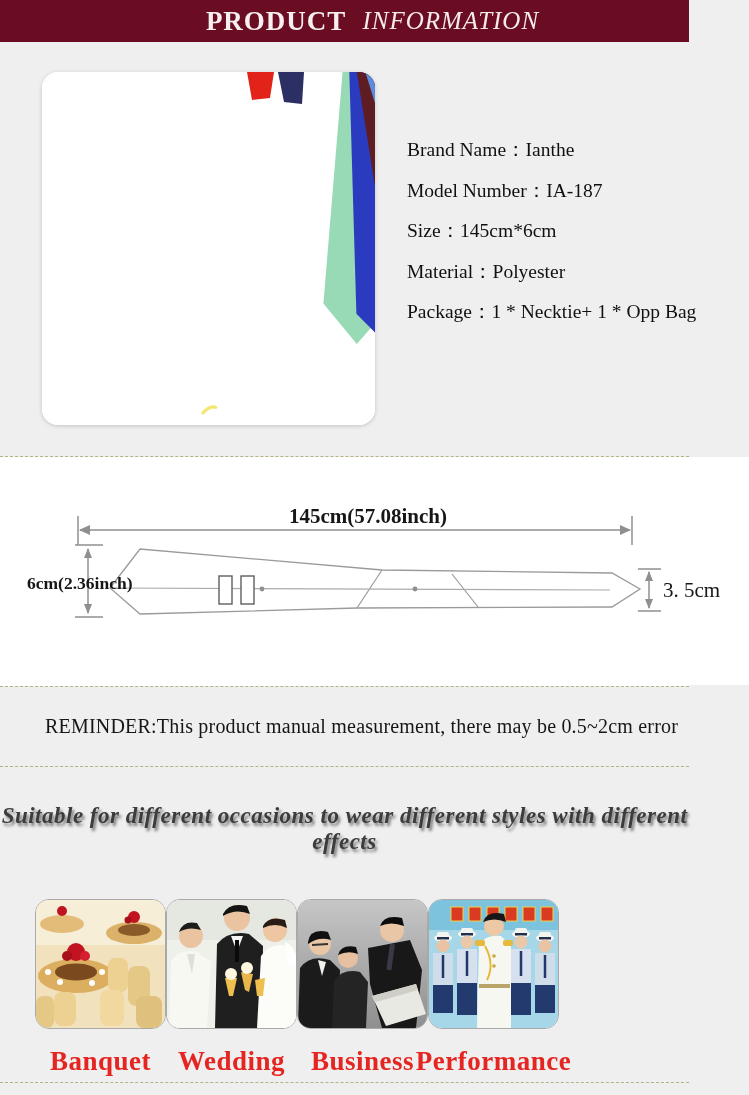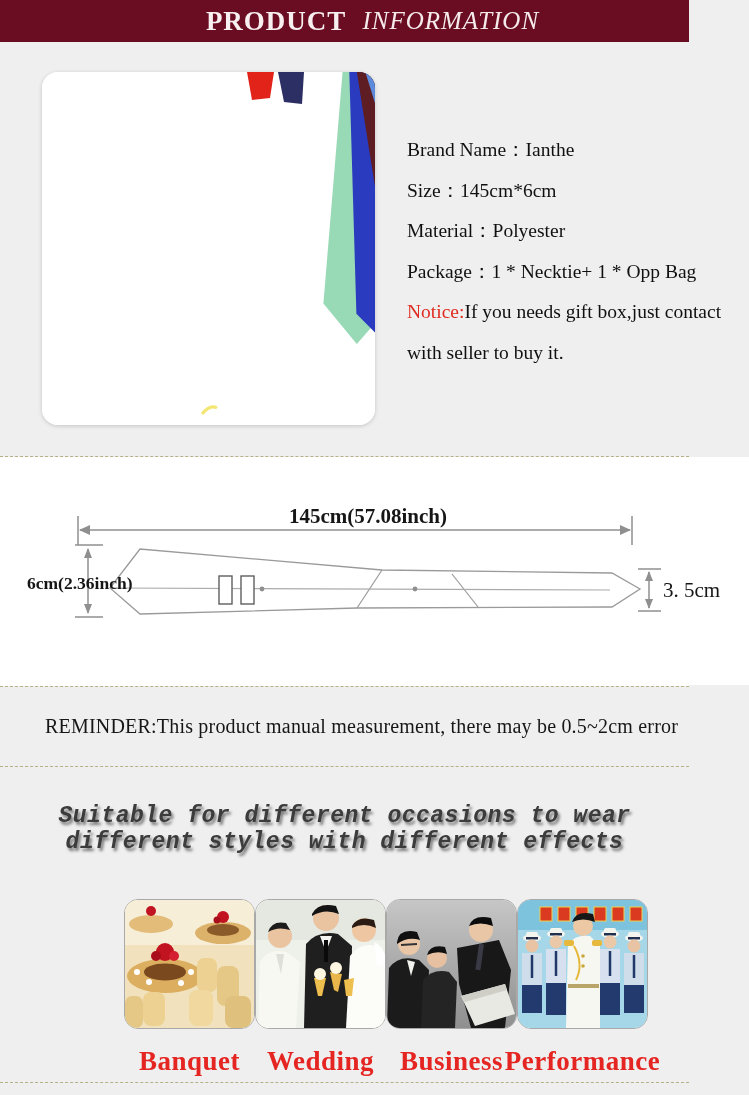--- a/index.html
+++ b/index.html
@@ -52,25 +52,24 @@
     font-size:20px;letter-spacing:0.2px;color:#161616;
   }
 
   
   .sec-occasions{height:315px;background:#efefef;}
   .occ-heading{
     padding-top:36px;text-align:center;
     font-size:23px;font-style:italic;font-weight:bold;
     color:#3c3c3c;letter-spacing:0.5px;
     text-shadow:2px 3px 3px rgba(0,0,0,0.5);
-    font-family:Liberation Mono, monospace;
   }
   .occ-row{
     margin-top:44px;
-    display:flex;justify-content:flex-end;
+    display:flex;justify-content:flex-start;
     padding:0 41px 0 35px;
   }
   .occ-item{display:flex;flex-direction:column;align-items:center;width:131px;}
   .photo{
     width:131px;height:130px;border-radius:14px;
     border:1px solid #a9a9a9;overflow:hidden;background:#fff;box-sizing:border-box;
   }
   .photo svg{display:block;}
   .occ-caption{
     margin-top:17px;font-size:27px;font-weight:bold;color:#e52521;letter-spacing:0.5px;
@@ -110,24 +109,24 @@
         <use href="#tieN" transform="translate(320,-60) rotate(-12.7) scale(1 0.75)" fill="#5e1d22"></use>
         <use href="#tieN" transform="translate(320,-60) rotate(-20.4) scale(1 0.85)" fill="#5d8bdc"></use>
         <use href="#tieN" transform="translate(320,-60) rotate(-25.2) scale(1 0.85)" fill="#171717"></use>
         <use href="#tieW" transform="translate(320,-60) rotate(-33.1) scale(1 0.91)" fill="#e2231a"></use>
         <path d="M160 342 q 8 -10 15 -6" stroke="#f0e050" stroke-width="3" fill="none" opacity="0.8"></path>
       </svg>
     </div>
 
     <div class="spec-panel">
       <div class="spec-line">Brand Name：Ianthe</div>
+      <div class="spec-line">Model Number：IA-187</div>
       <div class="spec-line">Size：145cm*6cm</div>
       <div class="spec-line">Material：Polyester</div>
       <div class="spec-line">Package：1 * Necktie+ 1 * Opp Bag</div>
-      <div><span class="notice-label">Notice:</span><span>If you needs gift box,just contact with seller to buy it.</span></div>
     </div>
   </div>
 
   <div class="divider"></div>
 
   <div class="sec-diagram">
     <svg width="749" height="228" viewBox="0 0 749 228">
       <rect x="0" y="0" width="749" height="228" fill="#ffffff"></rect>
 
       <text x="368" y="66" text-anchor="middle" font-size="21" font-weight="bold" fill="#161616" font-family="Liberation Serif, serif">145cm(57.08inch)</text>

